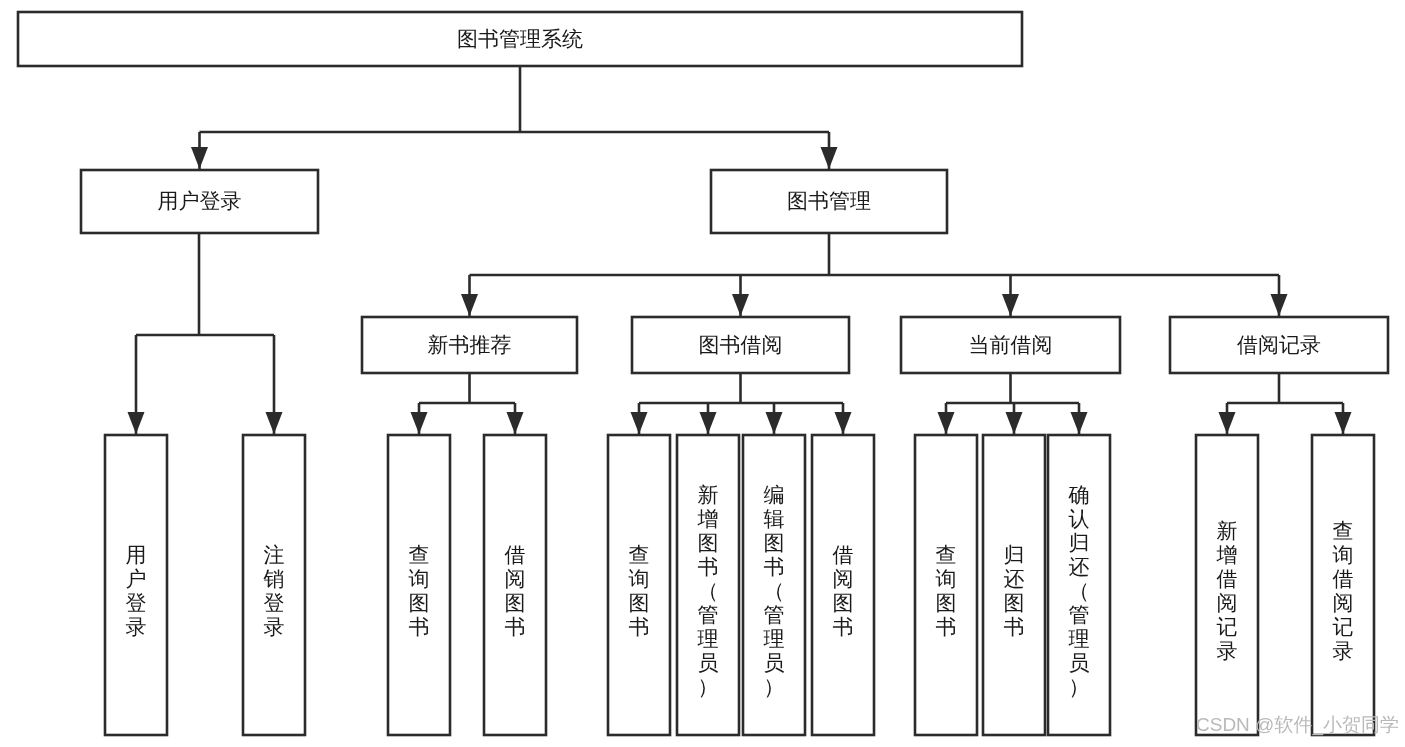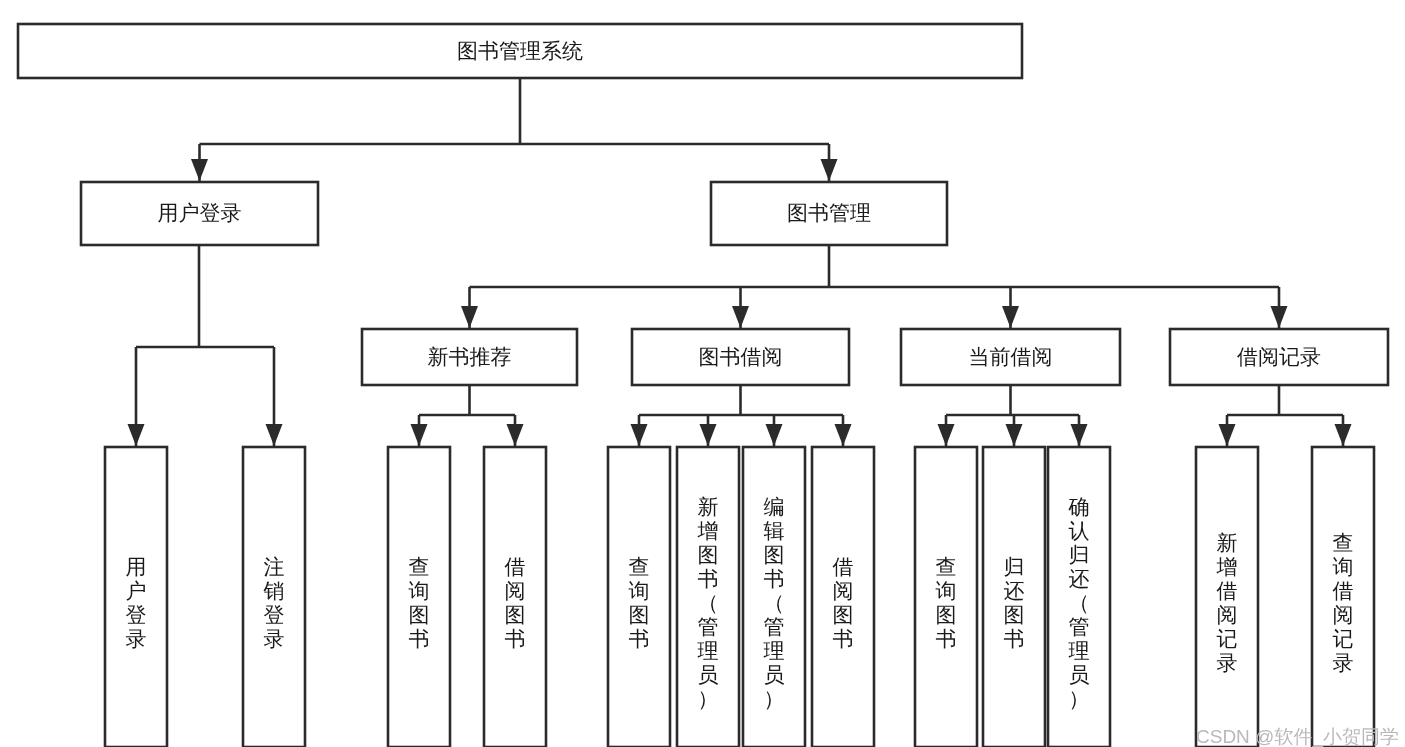--- a/index.html
+++ b/index.html
@@ -11,21 +11,21 @@
   body {
     width: 1405px;
     height: 747px;
     font-family: "Liberation Sans", "DejaVu Sans", sans-serif;
     overflow: hidden;
     position: relative;
   }
   #diagram-root {
     position: absolute;
     left: 0;
-    top: 12px;
+    top: 0;
     width: 1405px;
     height: 630px;
   }
   svg#flowchart {
     display: block;
     width: 1405px;
     height: 747px;
   }
   .node-rect {
     fill: #ffffff;

